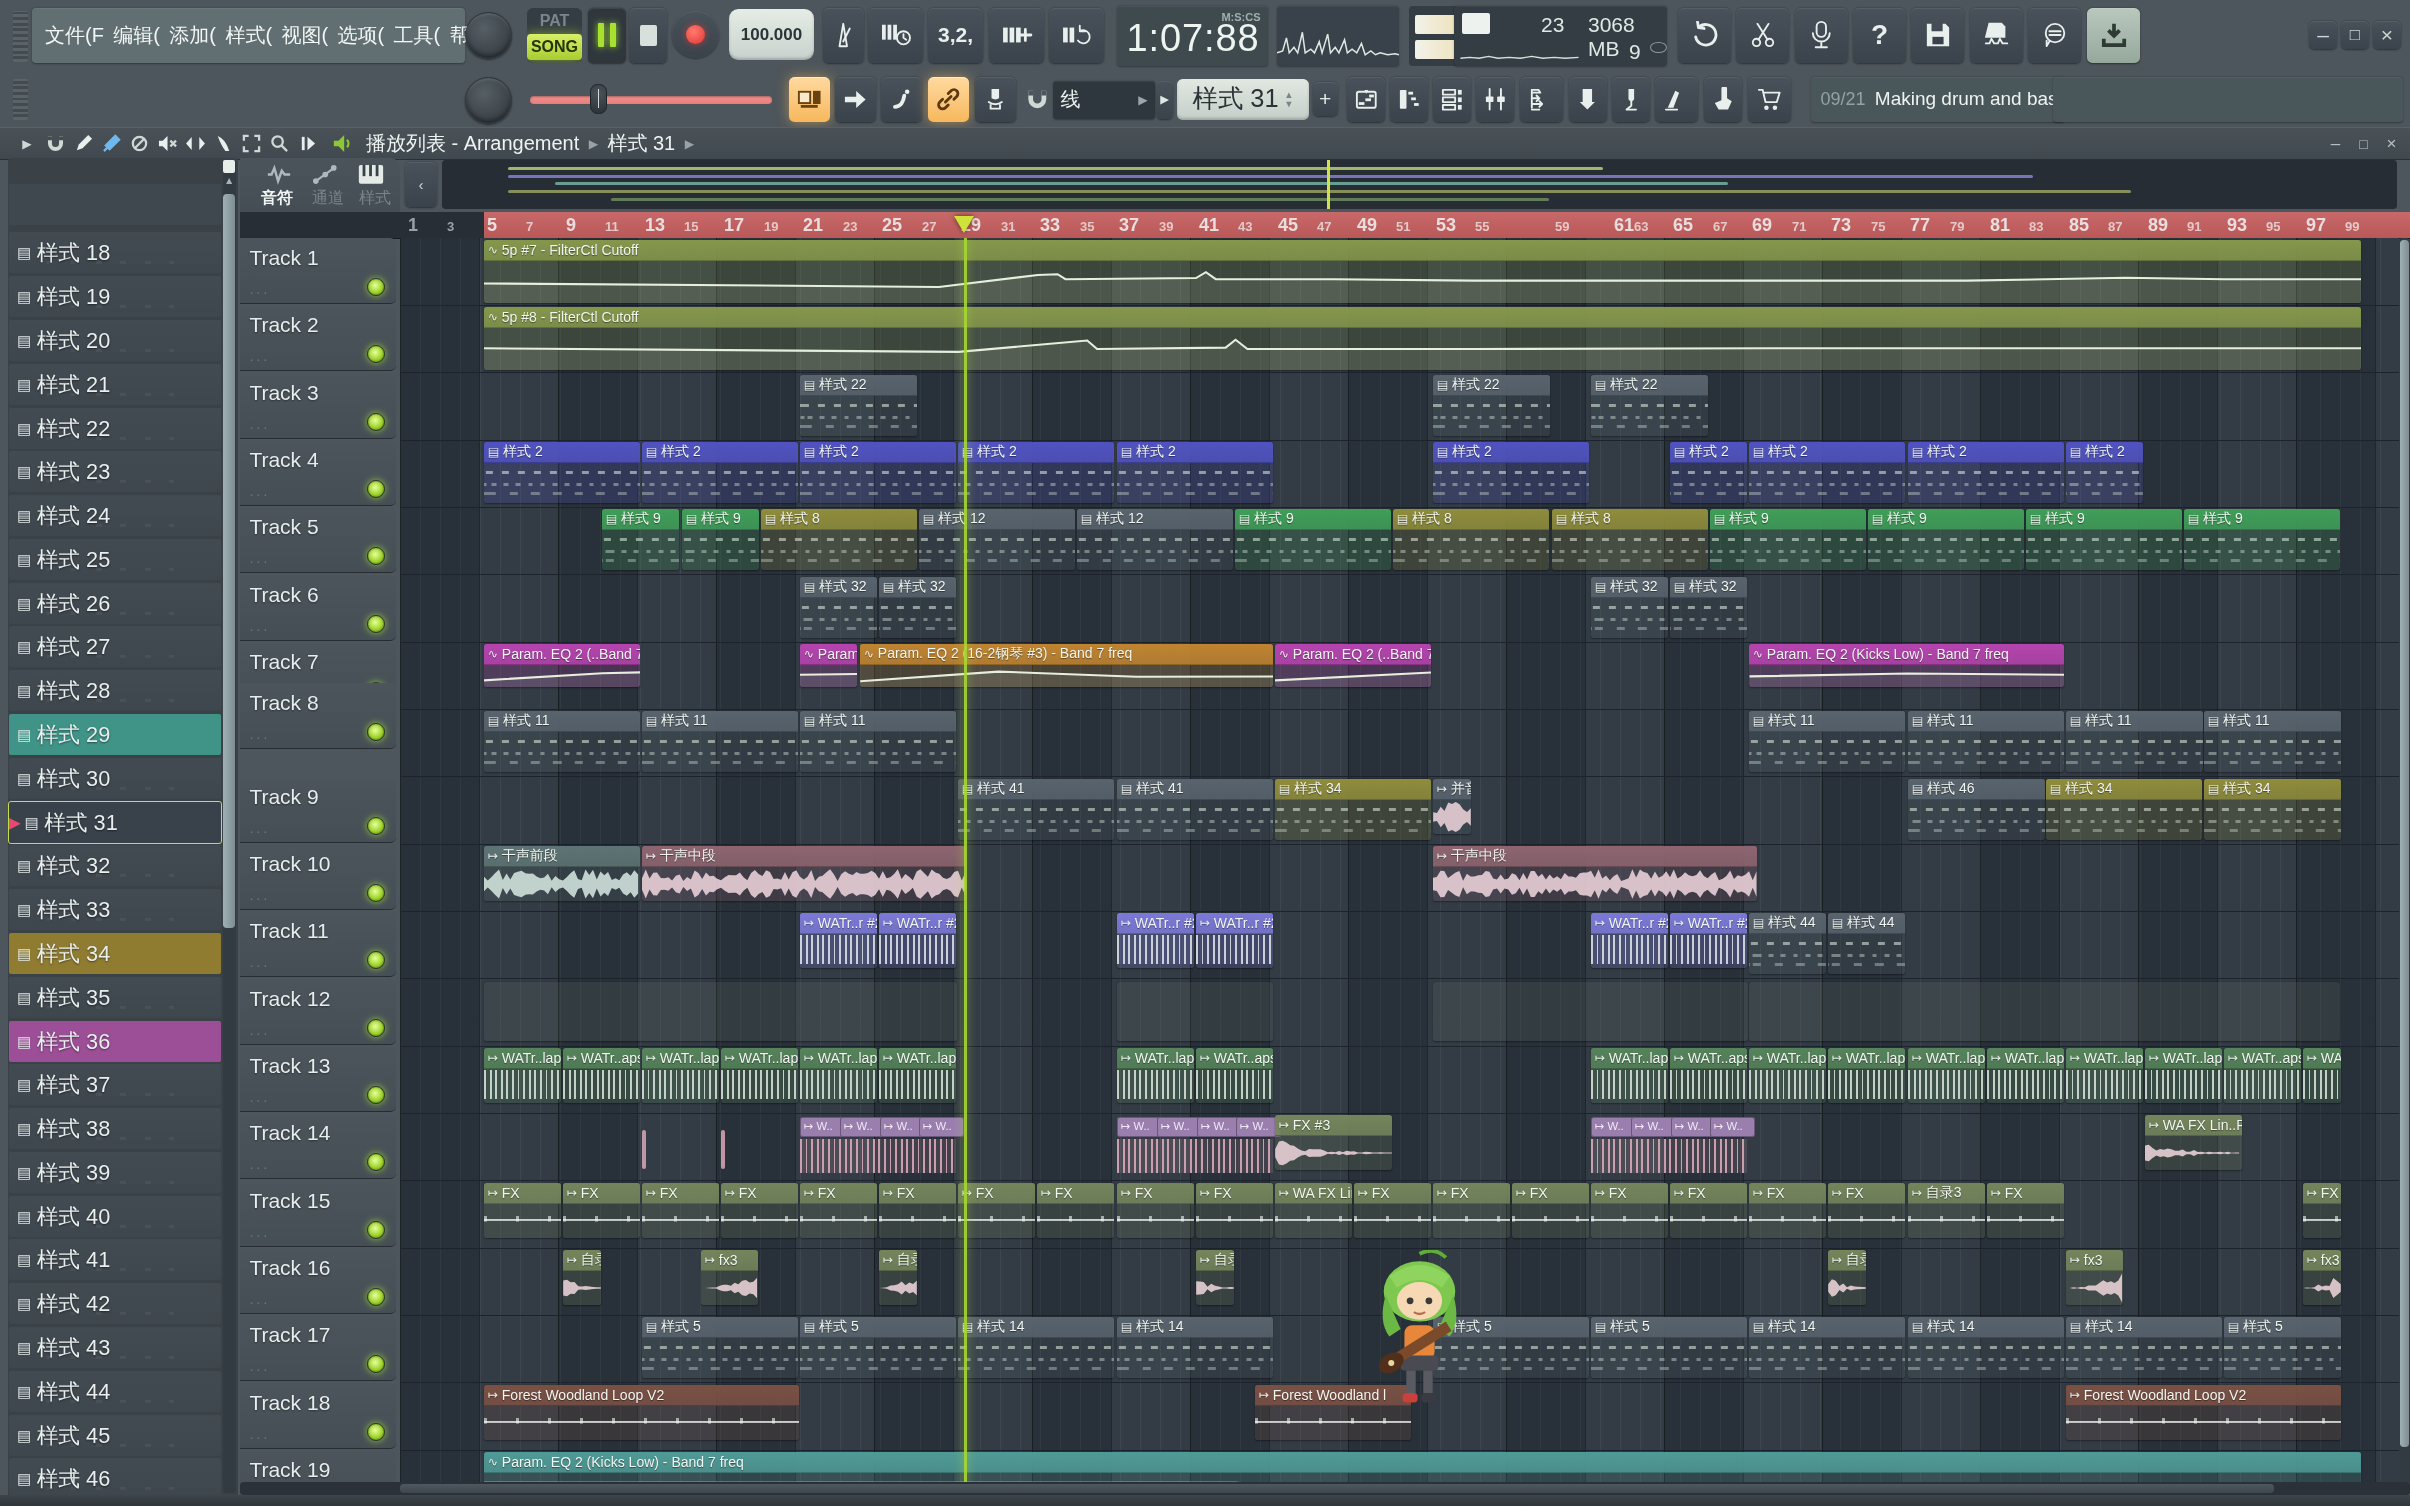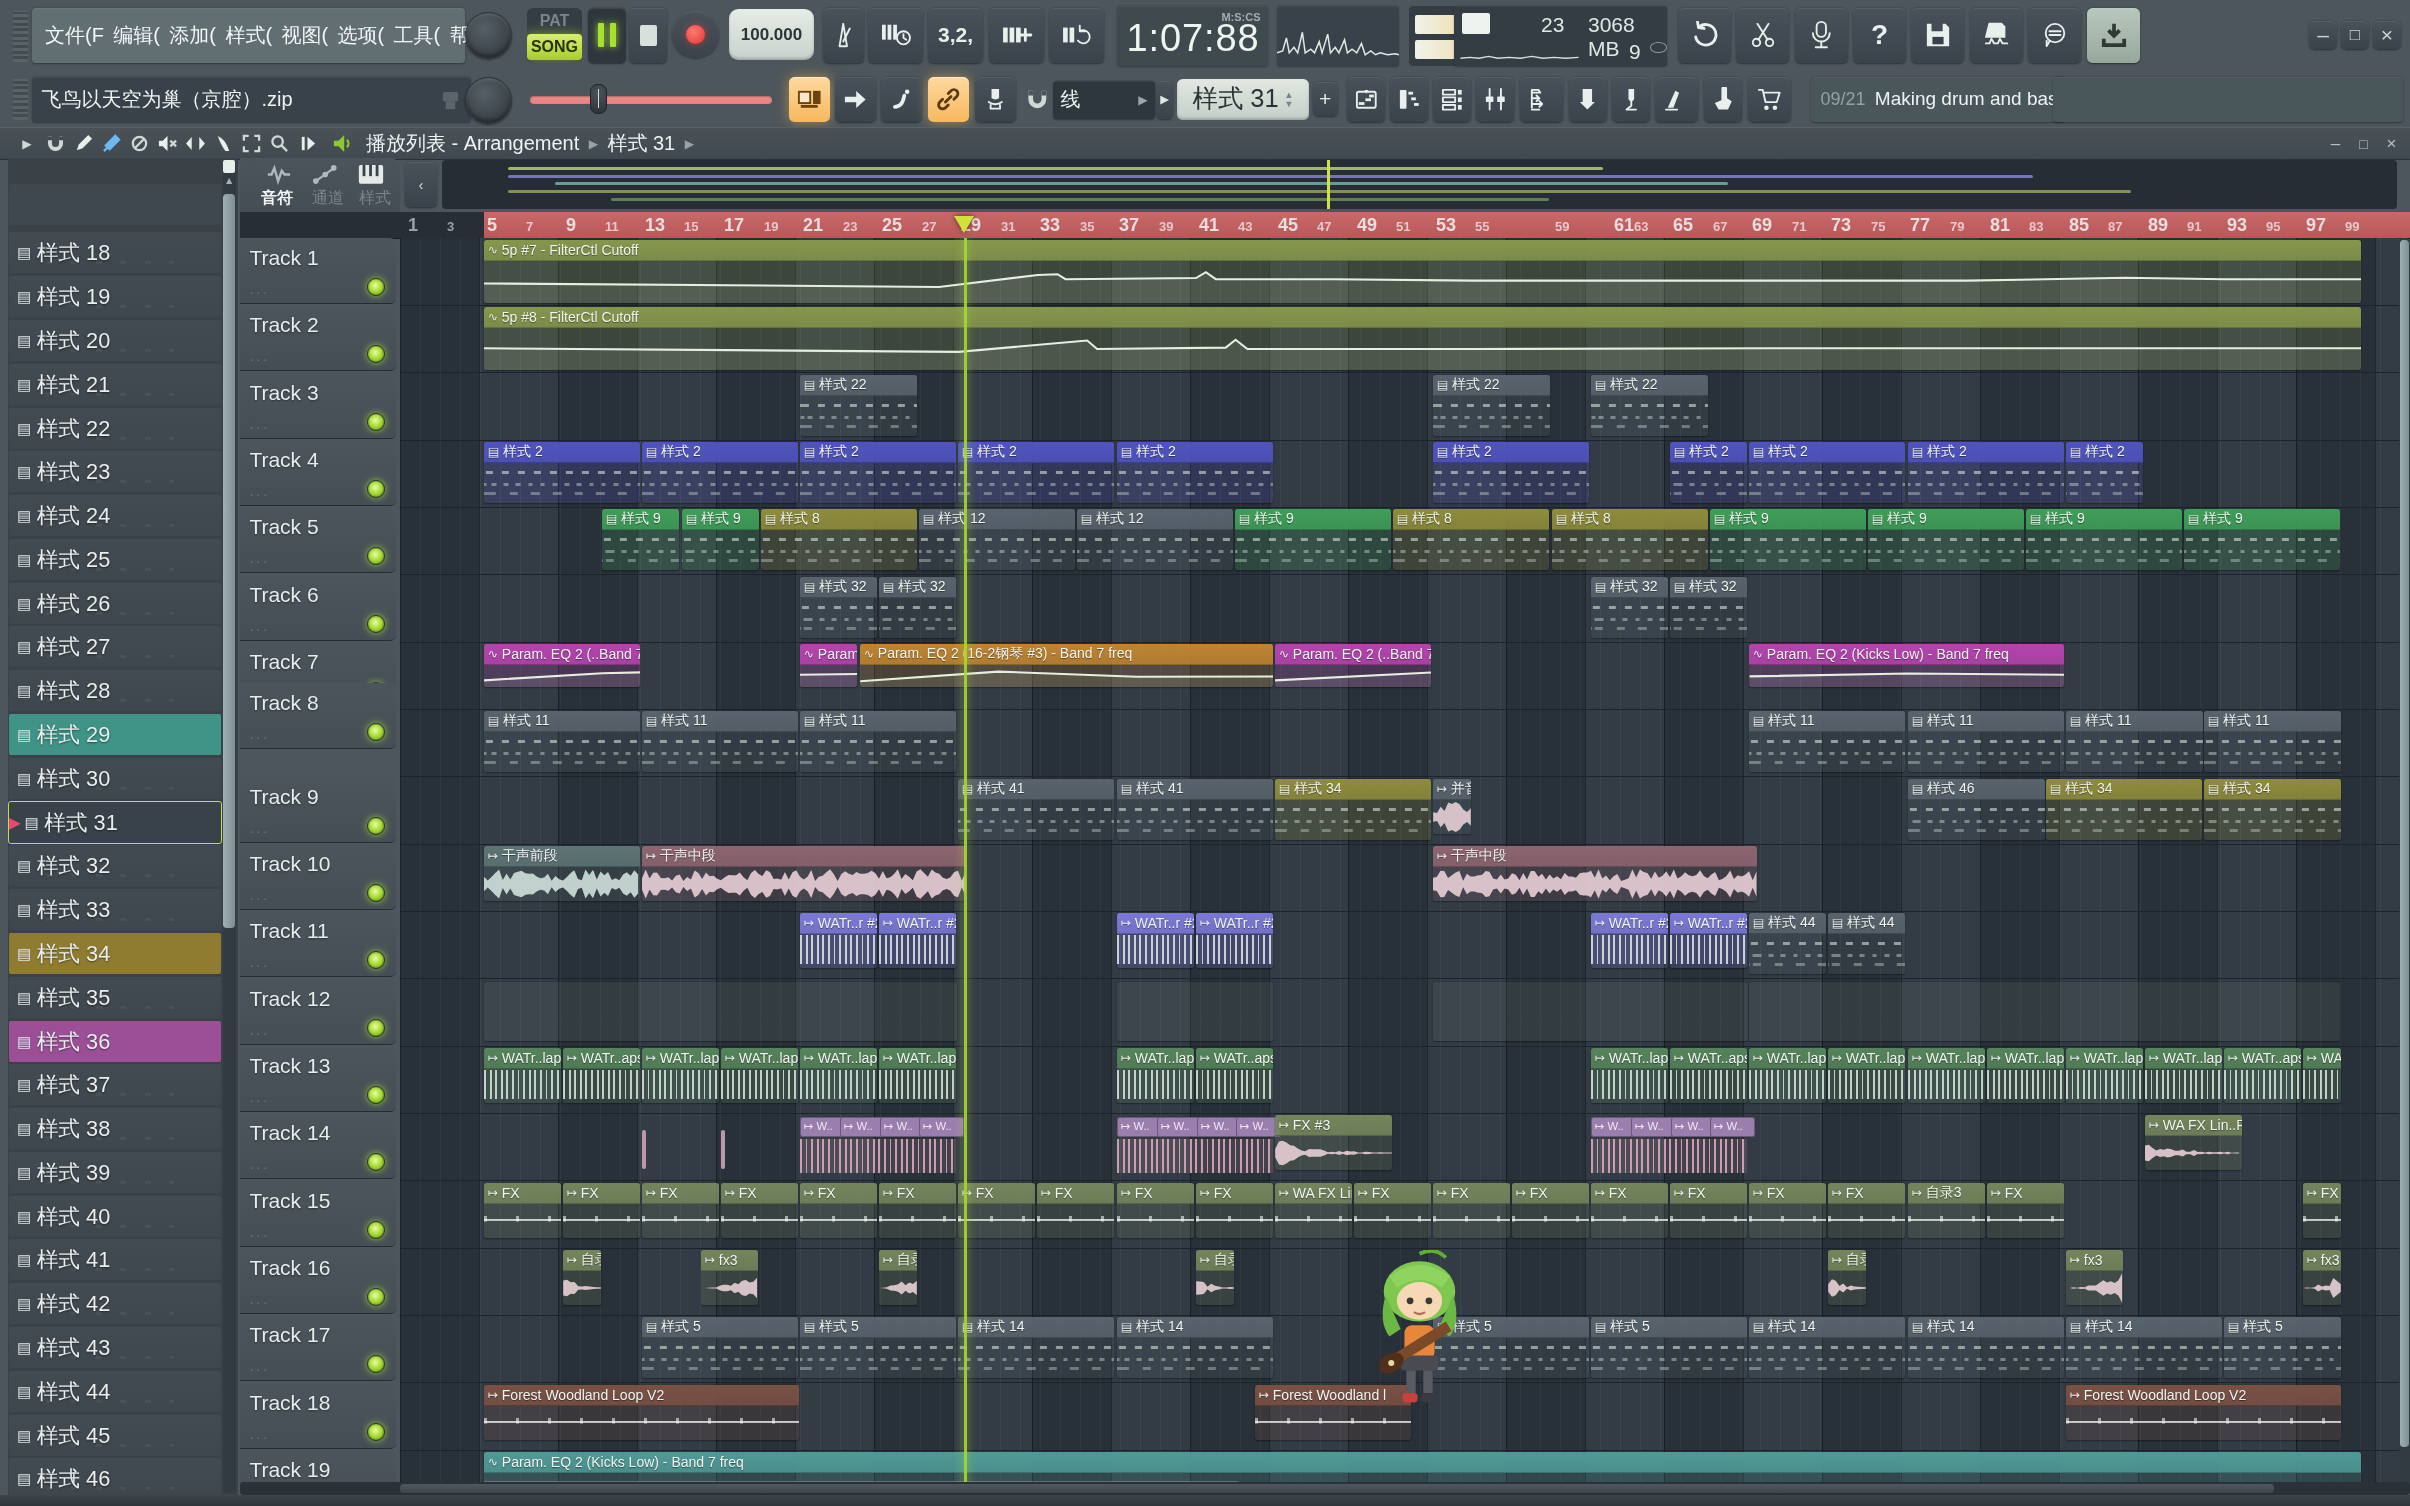--- a/index.html
+++ b/index.html
@@ -206,27 +206,20 @@
     <div class="abs btn" style="left:2341px;top:21px;width:28px;height:28px;font-size:17px;color:#cdd6d2">
         <span>□</span>
       </div>
     <div class="abs btn" style="left:2373px;top:21px;width:28px;height:28px;font-size:21px;color:#cdd6d2">
         <span>×</span>
       </div>
   </div>
 
   <div class="abs" style="left:0;top:73px;width:2411px;height:54px">
     <div class="abs grip" style="left:13px;top:5.6px;width:15px;height:41px"></div>
-    <div class="abs panel" style="left:32px;top:3.8px;width:420px;height:45px;display:flex;align-items:center;padding:0 9.4px">
-      <span style="font-size:20px;color:#eef2f0;white-space:nowrap;overflow:hidden">飞鸟以天空为巢（京腔）.zip</span>
-      <svg class="abs" style="right:9.4px;top:13px" width="21" height="21" viewBox="0 0 22 22">
-          <rect x="3" y="2" width="16" height="10" rx="2" fill="#5a656b"></rect>
-          <rect x="6" y="12" width="10" height="8" fill="#5a656b"></rect>
-        </svg>
-    </div>
     <div class="abs knob" style="left:465px;top:3.8px;width:45px;height:45px"></div>
 
     <div class="abs" style="left:530px;top:17px;width:242px;height:19px">
       <div style="position:absolute;left:0;top:5.6px;width:100%;height:8.5px;background:linear-gradient(#f0908c,#e87e7e);border-radius:3.8px;box-shadow:inset 0 0.9px 1.9px rgba(0,0,0,.3)"></div>
       <div style="position:absolute;left:60px;top:-5.6px;width:15px;height:28px;background:radial-gradient(circle at 50% 30%,#4a5359,#2c3338);border-radius:7.5px;border:0.9px solid #1e2428">
           <div style="position:absolute;left:6.6px;top:3.8px;width:1.9px;height:19px;background:#cfd8d4"></div>
         </div>
     </div>
     <div class="abs btn lit" style="left:789px;top:3.8px;width:41px;height:45px">
       <svg width="24.5" height="22.6" viewBox="0 0 26 24">

